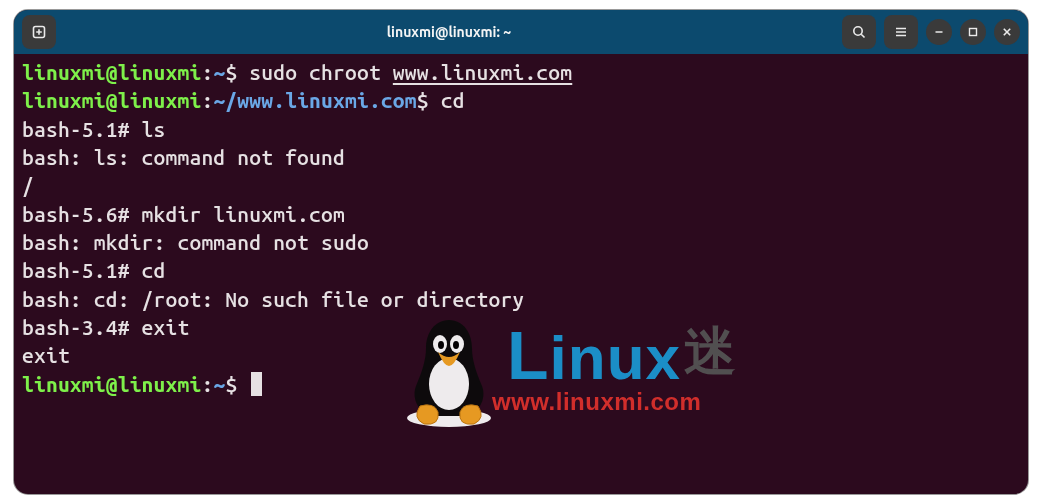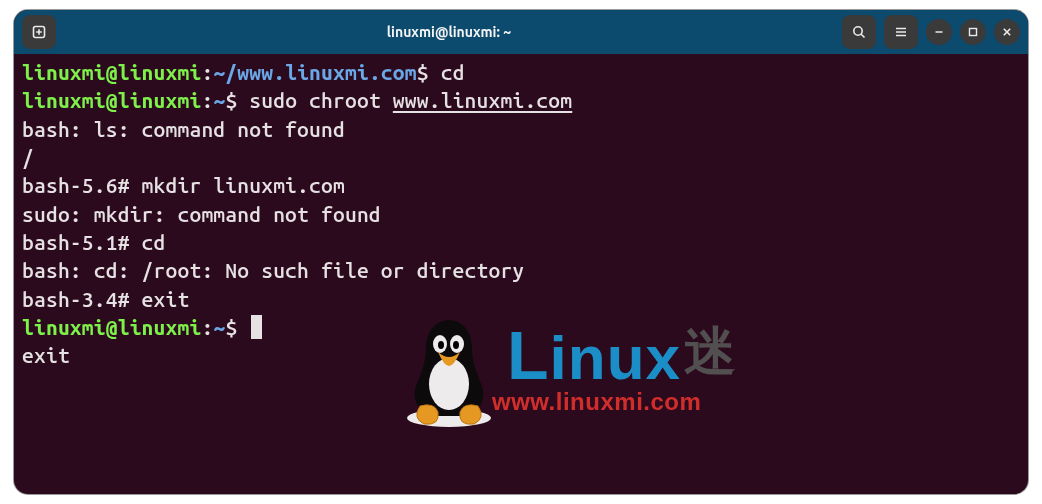--- a/index.html
+++ b/index.html
@@ -172,34 +172,35 @@
         <svg viewBox="0 0 10 10" stroke="currentColor" stroke-width="1.6">
           <line x1="1.8" y1="1.8" x2="8.2" y2="8.2"></line>
           <line x1="8.2" y1="1.8" x2="1.8" y2="8.2"></line>
         </svg>
       </div>
     </div>
   </div>
 
   <div class="terminal">
 
+    <div class="line"><span class="user">linuxmi</span><span class="user">@</span><span class="host">linuxmi</span><span class="colon">:</span><span class="path">~</span><span class="sig">$</span><span> </span><span class="cmd">sudo chroot </span><span class="cmd ul">www.linuxmi.com</span></div>
+
     <div class="line"><span class="user">linuxmi</span><span class="user">@</span><span class="host">linuxmi</span><span class="colon">:</span><span class="path">~/www.linuxmi.com</span><span class="sig">$</span><span> </span><span class="cmd">cd</span></div>
 
-    <div class="line"><span class="user">linuxmi</span><span class="user">@</span><span class="host">linuxmi</span><span class="colon">:</span><span class="path">~</span><span class="sig">$</span><span> </span><span class="cmd">sudo chroot </span><span class="cmd ul">www.linuxmi.com</span></div>
-
+    <div class="line">bash-5.1# ls</div>
     <div class="line">bash: ls: command not found</div>
     <div class="line">/</div>
     <div class="line">bash-5.6# mkdir linuxmi.com</div>
-    <div class="line">sudo: mkdir: command not found</div>
+    <div class="line">bash: mkdir: command not sudo</div>
     <div class="line">bash-5.1# cd</div>
     <div class="line">bash: cd: /root: No such file or directory</div>
     <div class="line">bash-3.4# exit</div>
+    <div class="line">exit</div>
+
     <div class="line"><span class="user">linuxmi</span><span class="user">@</span><span class="host">linuxmi</span><span class="colon">:</span><span class="path">~</span><span class="sig">$</span><span> </span><span class="cursor"></span></div>
-
-    <div class="line">exit</div>
 
     <div class="watermark">
       <svg class="tux" viewBox="0 0 115 120">
         <ellipse cx="55" cy="108" rx="42" ry="9" fill="#fff"></ellipse>
         <path d="M55 10 C40 10 32 24 32 38 C32 50 28 62 22 76 C18 86 22 100 36 106 L74 106 C88 100 92 86 88 76 C82 62 78 50 78 38 C78 24 70 10 55 10 Z" fill="#0b0b0b"></path>
         <ellipse cx="55" cy="74" rx="20" ry="26" fill="#fff"></ellipse>
         <ellipse cx="46" cy="34" rx="7" ry="9" fill="#fff"></ellipse>
         <ellipse cx="63" cy="34" rx="7" ry="9" fill="#fff"></ellipse>
         <ellipse cx="47" cy="35" rx="3" ry="4" fill="#000"></ellipse>
         <ellipse cx="62" cy="35" rx="3" ry="4" fill="#000"></ellipse>

